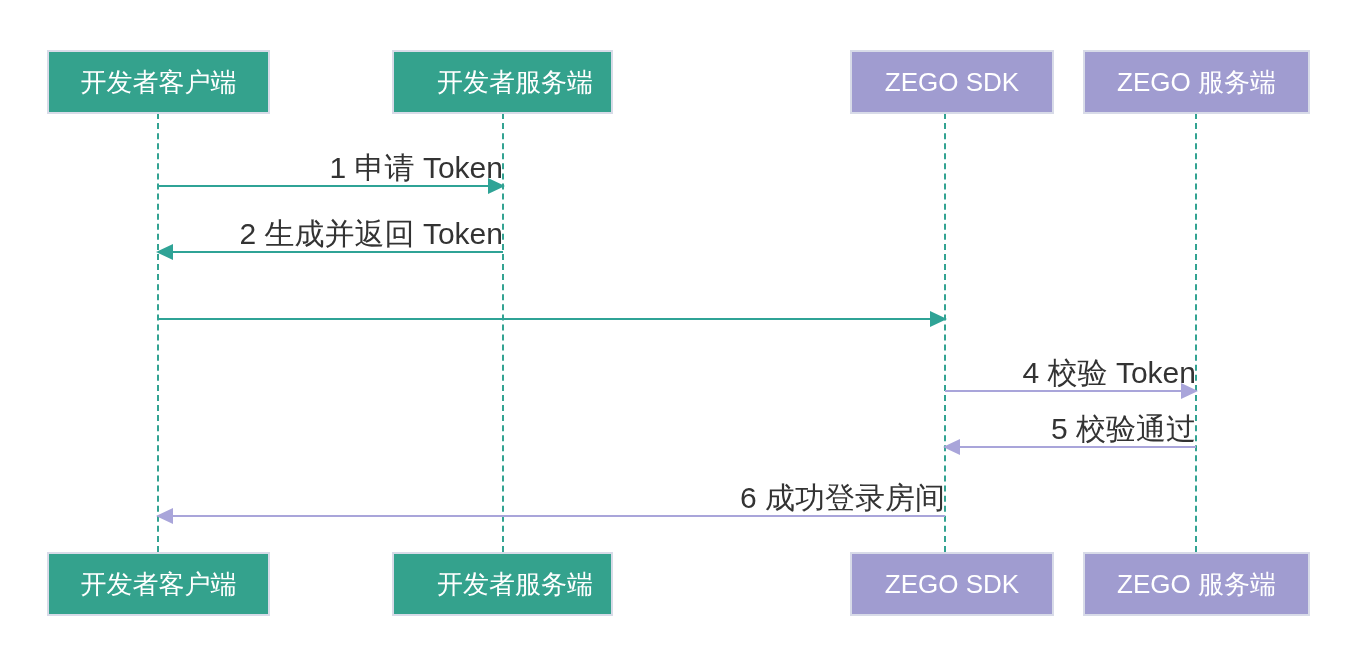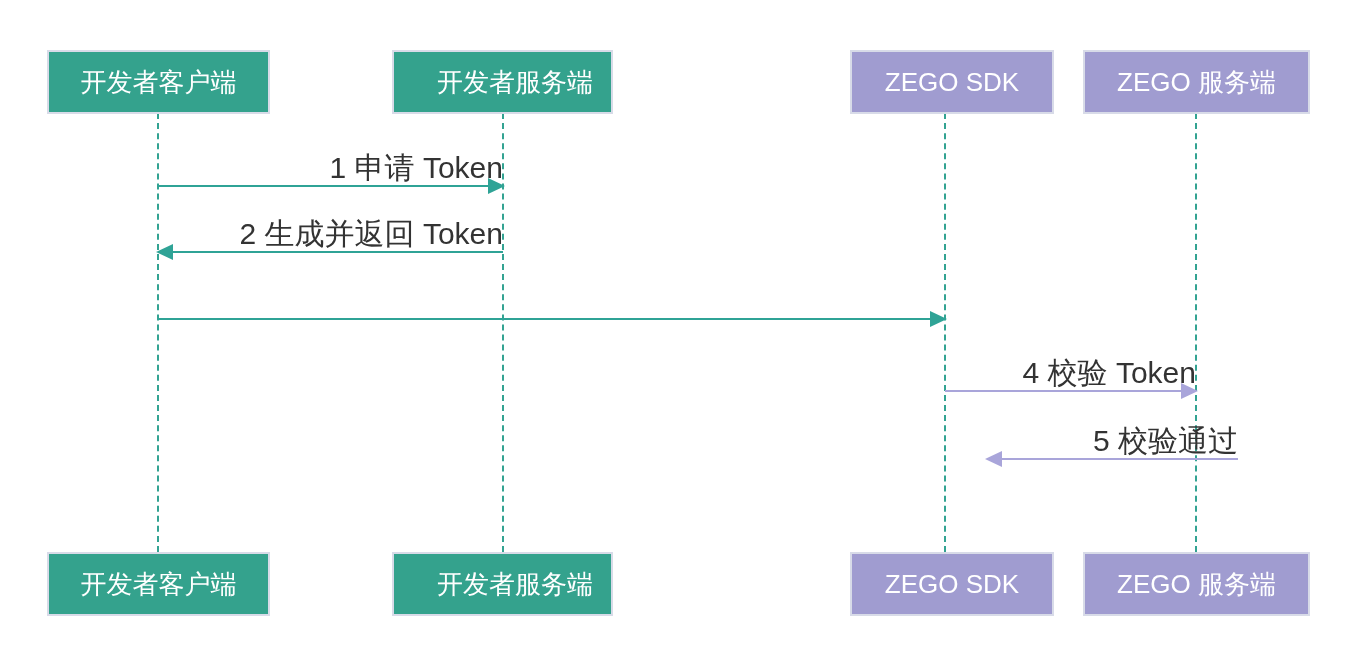--- a/index.html
+++ b/index.html
@@ -53,21 +53,21 @@
   .arrowhead{
     position:absolute;top:28px;width:0;height:0;
     border-top:8px solid transparent;border-bottom:8px solid transparent;
   }
   .dir-right .arrowhead{right:-2px;border-left:17px solid var(--c);}
   .dir-left  .arrowhead{left:-2px;border-right:17px solid var(--c);}
   .m1{left:158px;width:345px;top:150px;}
   .m2{left:158px;width:345px;top:216px;}
   .m3{left:158px;width:787px;top:283px;}
   .m4{left:945px;width:251px;top:346px;margin-top:9px;}
-  .m5{left:987px;width:251px;top:411px;margin-top:12px;}
+  .m5{left:945px;width:251px;top:411px;}
   .m6{left:158px;width:787px;top:480px;}
 </style>
 </head>
 <body>
 
 <div id="canvas">
 
   <div class="lifeline ll-1"></div>
   <div class="lifeline ll-2"></div>
   <div class="lifeline ll-3"></div>
@@ -103,20 +103,25 @@
   <div class="msg purple dir-right m4">
     <div class="msg-label">4 校验 Token</div>
     <div class="msg-line"></div>
     <div class="arrowhead"></div>
   </div>
   <div class="msg purple dir-left m5">
     <div class="msg-label">5 校验通过</div>
     <div class="msg-line"></div>
     <div class="arrowhead"></div>
   </div>
+  <div class="msg purple dir-left m6">
+    <div class="msg-label">6 成功登录房间</div>
+    <div class="msg-line"></div>
+    <div class="arrowhead"></div>
+  </div>
 
   <div class="actor green row-bottom a1">
     <span>开发者客户端</span>
   </div>
   <div class="actor green row-bottom a2">
     <span>开发者服务端</span>
   </div>
   <div class="actor purple row-bottom a3">
     <span>ZEGO SDK</span>
   </div>

